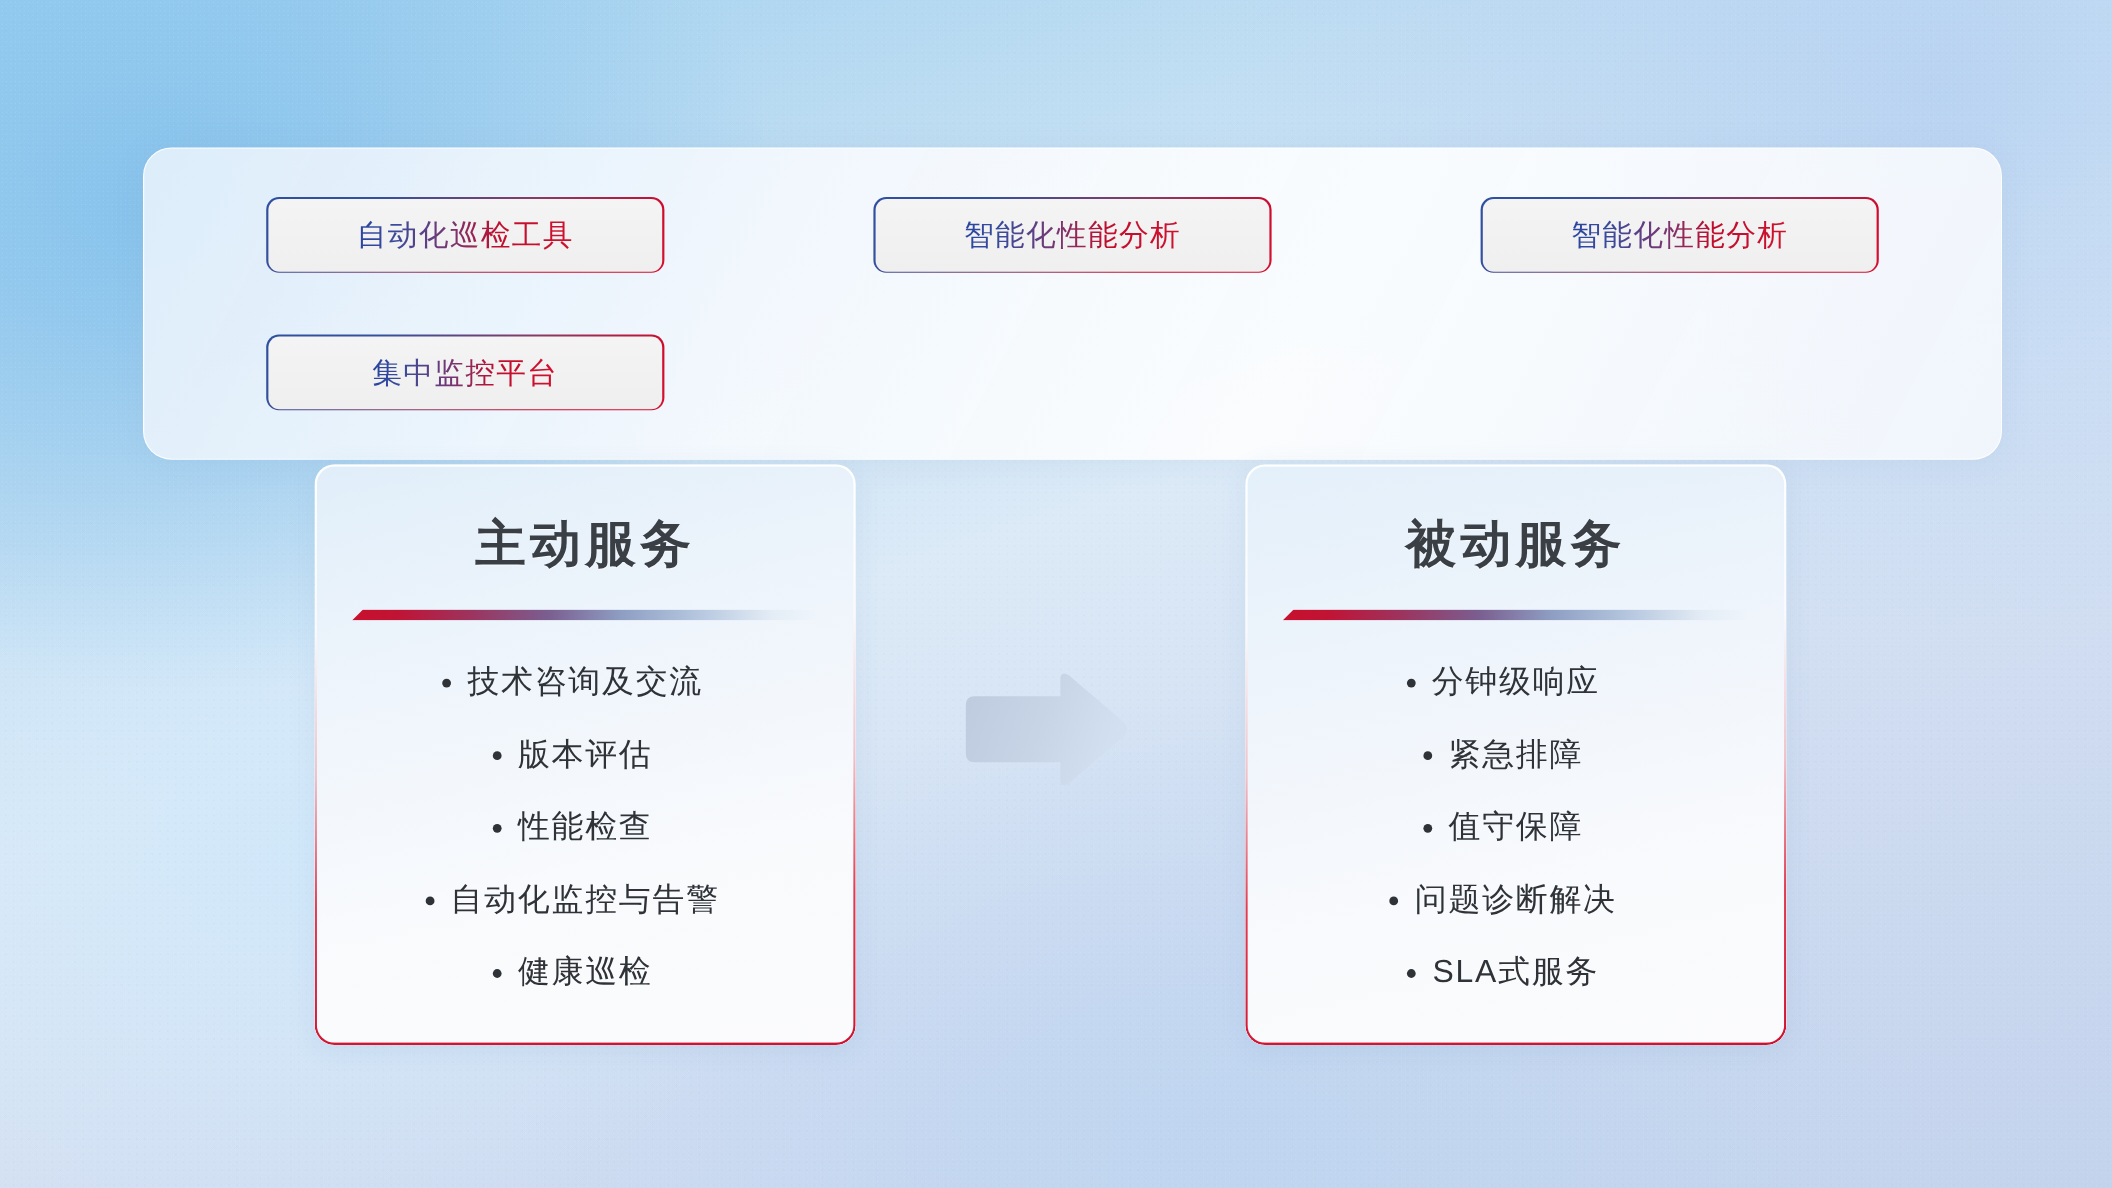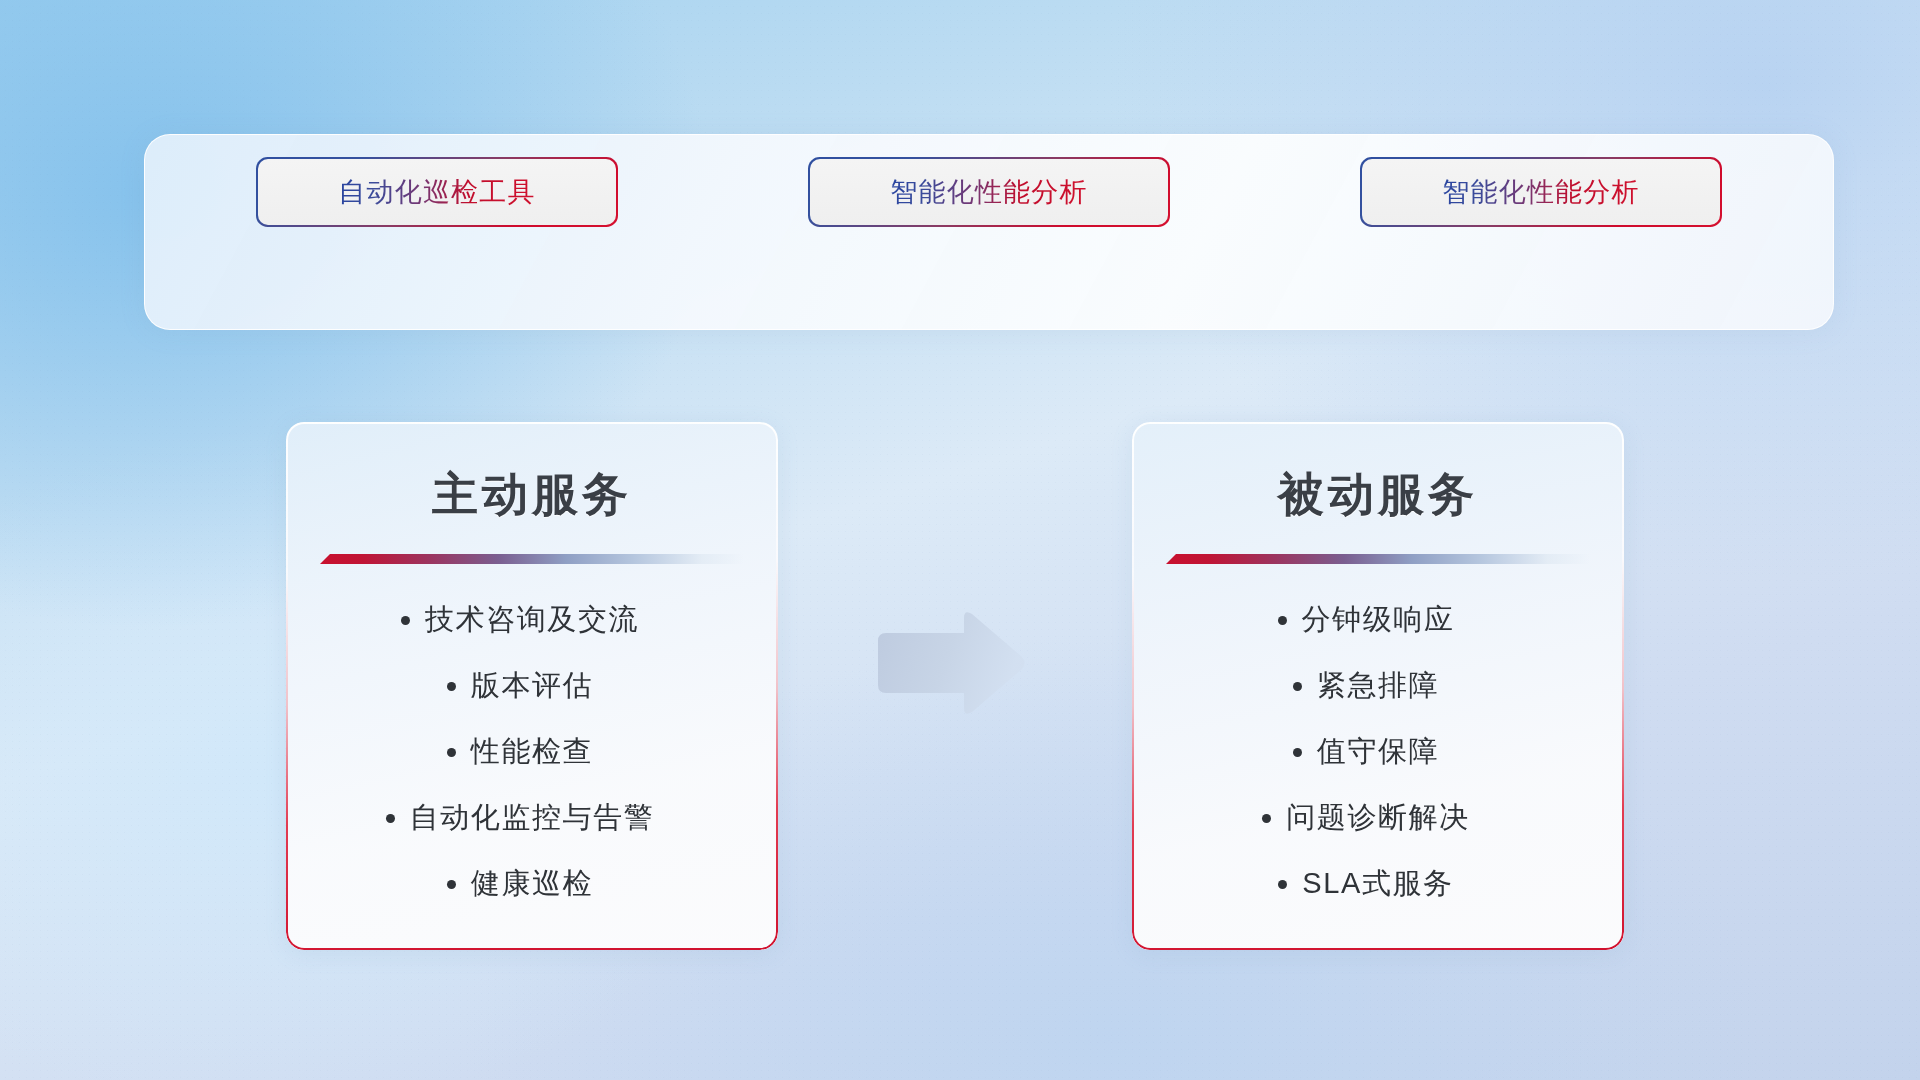--- a/index.html
+++ b/index.html
@@ -29,24 +29,24 @@
       radial-gradient(rgba(120,150,190,0.10) 0.6px, transparent 0.7px);
     background-size: 4px 4px, 7px 7px;
     background-position: 0 0, 2px 3px;
     pointer-events:none;
     opacity:0.55;
   }
 
   
   .top-panel {
     position:absolute;
-    left:144px;
+    left:130px;
     top:134px;
     width:1690px;
-    height:196px;
+    height:284px;
     border-radius:26px;
     border:1.5px solid rgba(255,255,255,0.92);
     background:
       linear-gradient(118deg, rgba(224,238,250,0.96) 0%, rgba(243,248,253,0.97) 34%, rgba(250,252,254,0.98) 62%, rgba(241,246,252,0.97) 100%);
     box-shadow: 0 2px 26px rgba(120,160,200,0.13);
     display:flex;
     align-items:center;
     justify-content:center;
   }
 
@@ -211,20 +211,23 @@
 
     <div class="chip">
       <span class="chip-label">智能化性能分析</span>
     </div>
 
     <div class="chip">
       <span class="chip-label">智能化性能分析</span>
     </div>
 
 
+    <div class="chip">
+      <span class="chip-label">集中监控平台</span>
+    </div>
 
   </div>
 </section>
 
 <section class="card card-left">
   <h2 class="card-title">主动服务</h2>
   <div class="divider">
     <div class="divider-bar"></div>
   </div>
   <ul class="card-list">

